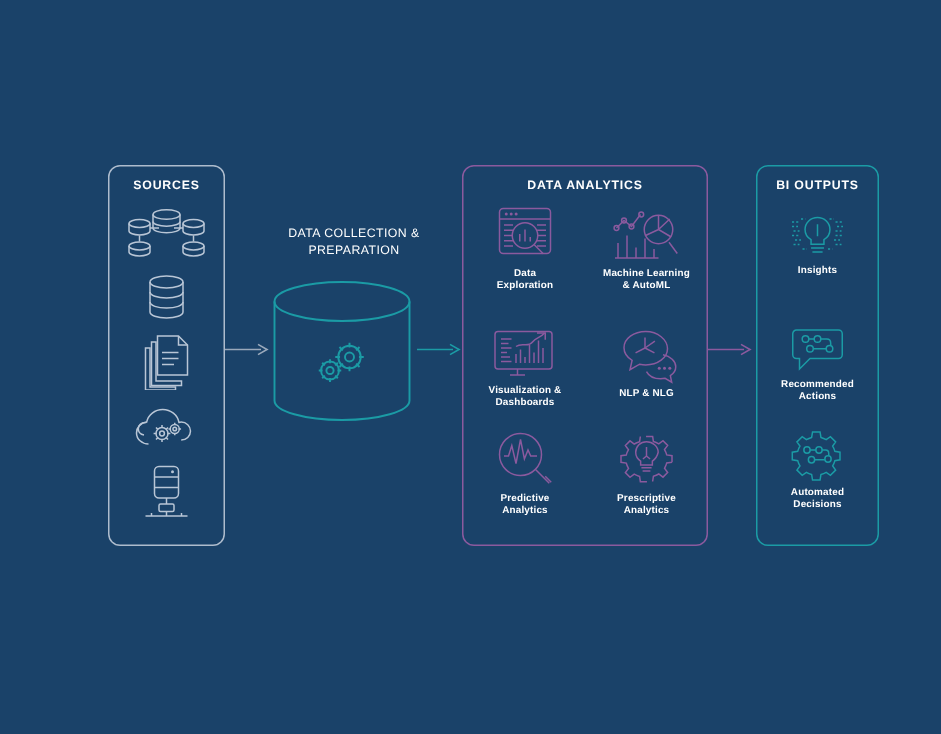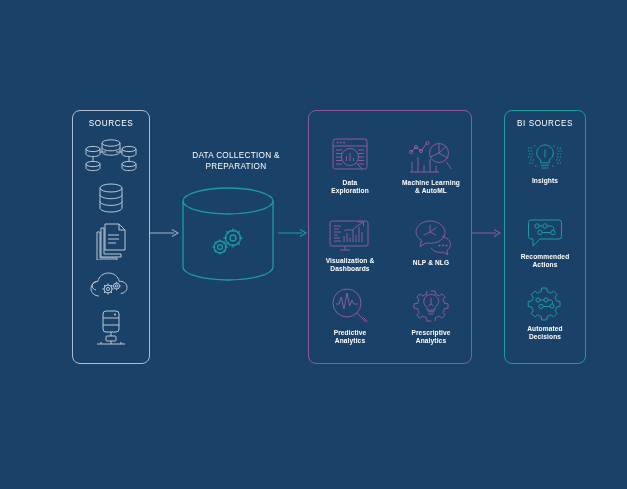--- a/index.html
+++ b/index.html
@@ -19,21 +19,21 @@
   }
   #sources-panel      { left: 72px;  top: 110px; width: 78px;  height: 254px; border-color: #aebccd; }
   #analytics-panel    { left: 308px; top: 110px; width: 164px; height: 254px; border-color: #8b5a9e; }
   #outputs-panel      { left: 504px; top: 110px; width: 82px;  height: 254px; border-color: #1b9ba5; }
 
   .panel-title {
     position: absolute; left: 0; right: 0; top: 9px;
     text-align: center;
     color: #ffffff;
     font-size: 8.2px;
-    font-weight: normal;
+    font-weight: bold;
     letter-spacing: 0.55px;
   }
 
   
   .icon-cell { position: absolute; text-align: center; }
   .icon-cell .glyph { display: block; margin: 0 auto; }
   .icon-label {
     display: block;
     color: #ffffff;
     font-size: 6.6px;
@@ -172,20 +172,21 @@
       <path d="M44 53.5v2.6M44 66v2.6M36.5 61h2.6M48.9 61h2.6M38.8 55.8l1.8 1.8M47.4 64.4l1.8 1.8M49.2 55.8l-1.8 1.8M40.6 64.4l-1.8 1.8"></path>
     </svg>
   </div>
 
   <svg class="arrow" id="arrow-2" width="30" height="12" viewBox="0 0 30 12">
     <path d="M0 6h24" stroke="#1b9ba5" stroke-width="1.1" fill="none"></path>
     <path d="M22 2.6L28 6l-6 3.4" stroke="#1b9ba5" stroke-width="1.1" fill="none"></path>
   </svg>
 
   <div class="panel" id="analytics-panel"></div>
+  <div class="panel-title" style="left:308px;top:119px;width:164px;">DATA ANALYTICS</div>
 
   <div class="icon-cell" id="an-data-exploration">
     <svg class="glyph" width="42" height="40" viewBox="0 0 42 40" fill="none" stroke="#8b5a9e" stroke-width="1">
       <rect x="4" y="3" width="34" height="30" rx="2.5"></rect>
       <path d="M4 10h34"></path>
       <circle cx="8.5" cy="6.6" r="1" fill="#8b5a9e" stroke="none"></circle>
       <circle cx="11.8" cy="6.6" r="1" fill="#8b5a9e" stroke="none"></circle>
       <circle cx="15.1" cy="6.6" r="1" fill="#8b5a9e" stroke="none"></circle>
       <path d="M7 14h6M7 17.5h6M7 21h6M7 24.5h6M7 28h6M29 14h6M29 17.5h6M29 21h6M29 24.5h6M29 28h6"></path>
       <circle cx="21" cy="21" r="8.5"></circle>
@@ -260,21 +261,21 @@
     <span class="icon-label">Prescriptive
 Analytics</span>
   </div>
 
   <svg class="arrow" id="arrow-3" width="30" height="12" viewBox="0 0 30 12">
     <path d="M0 6h24" stroke="#8b5a9e" stroke-width="1.1" fill="none"></path>
     <path d="M22 2.6L28 6l-6 3.4" stroke="#8b5a9e" stroke-width="1.1" fill="none"></path>
   </svg>
 
   <div class="panel" id="outputs-panel"></div>
-  <div class="panel-title" style="left:504px;top:119px;width:82px;">BI SOURCES</div>
+  <div class="panel-title" style="left:504px;top:119px;width:82px;">BI OUTPUTS</div>
 
   <div class="icon-cell" id="out-insights">
     <svg class="glyph" width="50" height="34" viewBox="0 0 50 34" fill="none" stroke="#1b9ba5" stroke-width="1">
       <path d="M25 5c-4.6 0-8.3 3.6-8.3 8 0 2.9 1.6 5.4 4 6.8v3h8.6v-3c2.4-1.4 4-3.9 4-6.8 0-4.4-3.7-8-8.3-8z"></path>
       <path d="M20.7 25.3h8.6M21.6 28h6.8"></path>
       <path d="M25 9.5v8"></path>
       <path d="M8 8h5M8 11h4M9 14h4M8 17h5M10 20h4M9 23h4" stroke-dasharray="1.4 1.4"></path>
       <path d="M37 8h5M38 11h4M37 14h4M37 17h5M36 20h4M37 23h4" stroke-dasharray="1.4 1.4"></path>
       <path d="M14 6h3M15 26h3M33 6h3M32 26h3" stroke-dasharray="1.4 1.4"></path>
     </svg>

